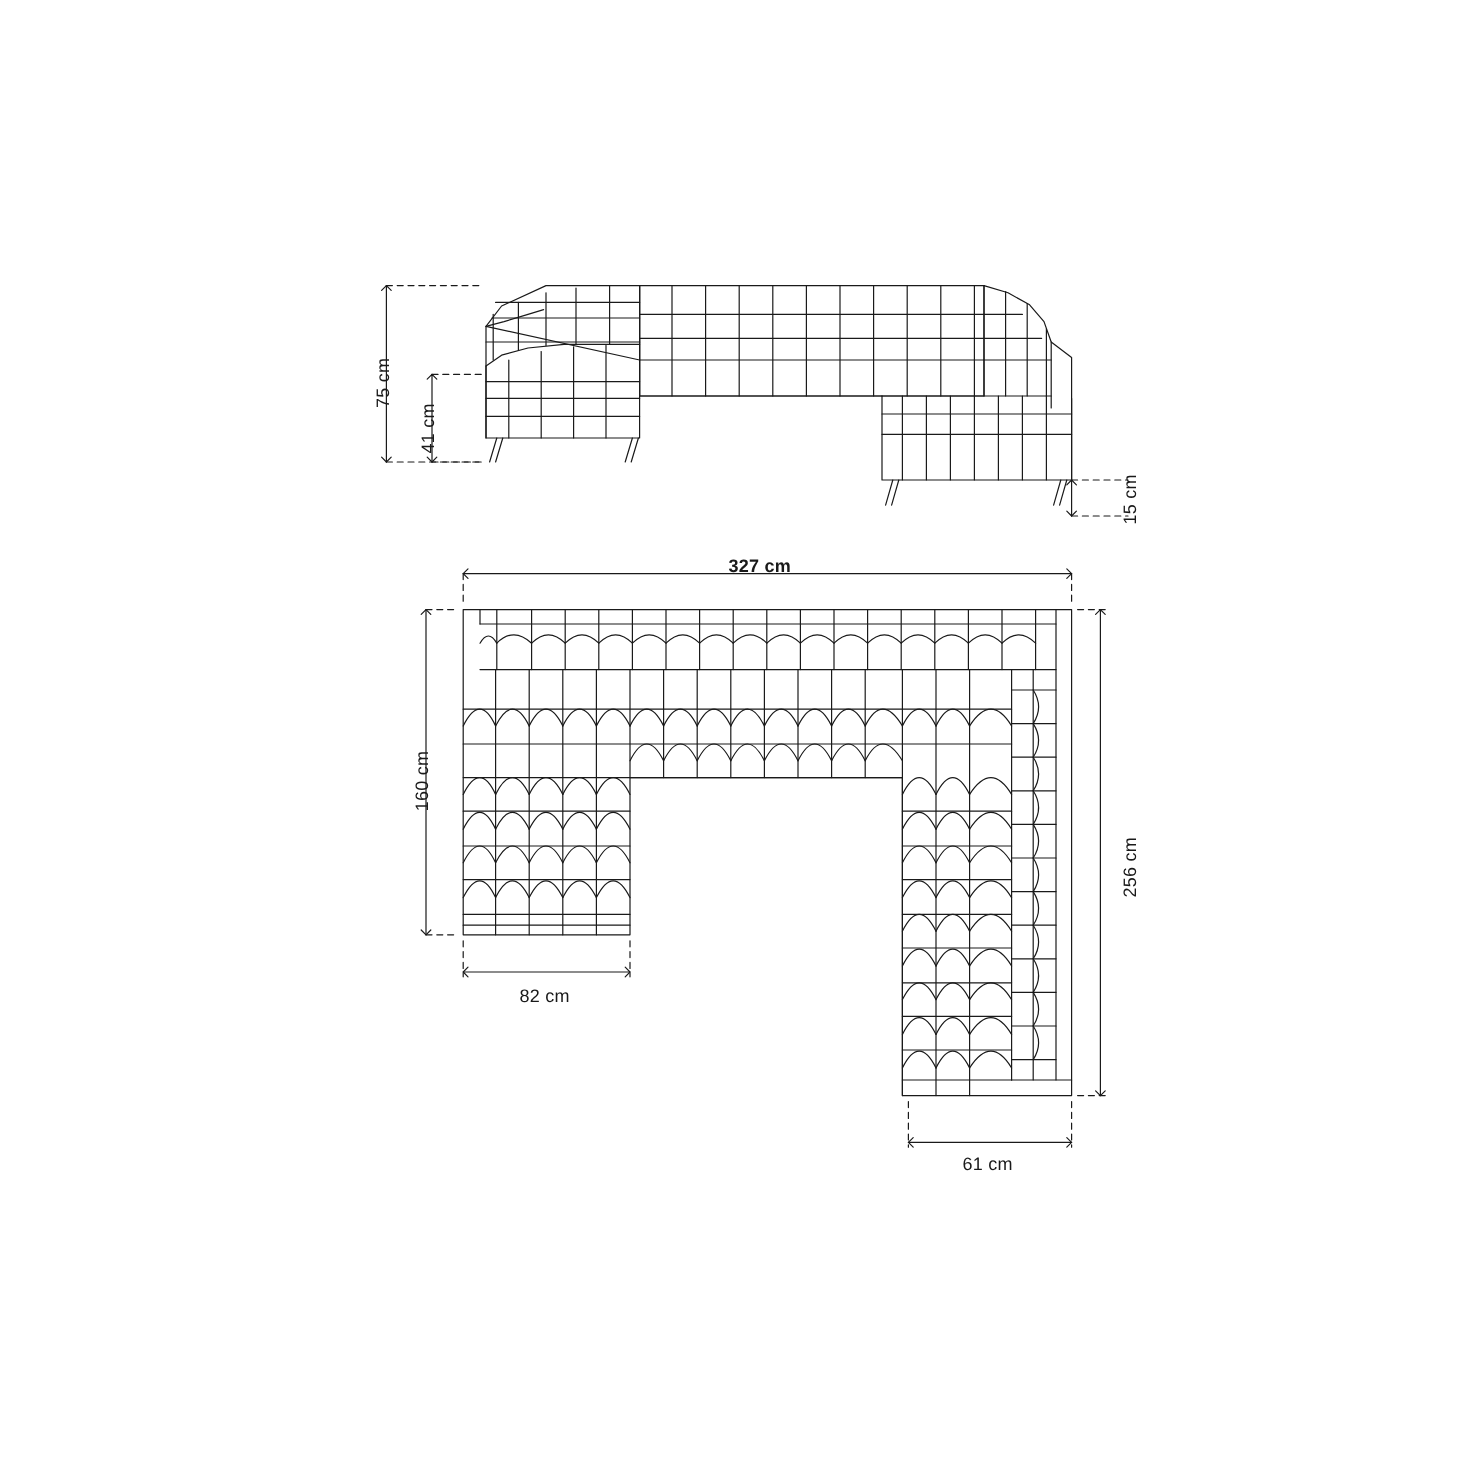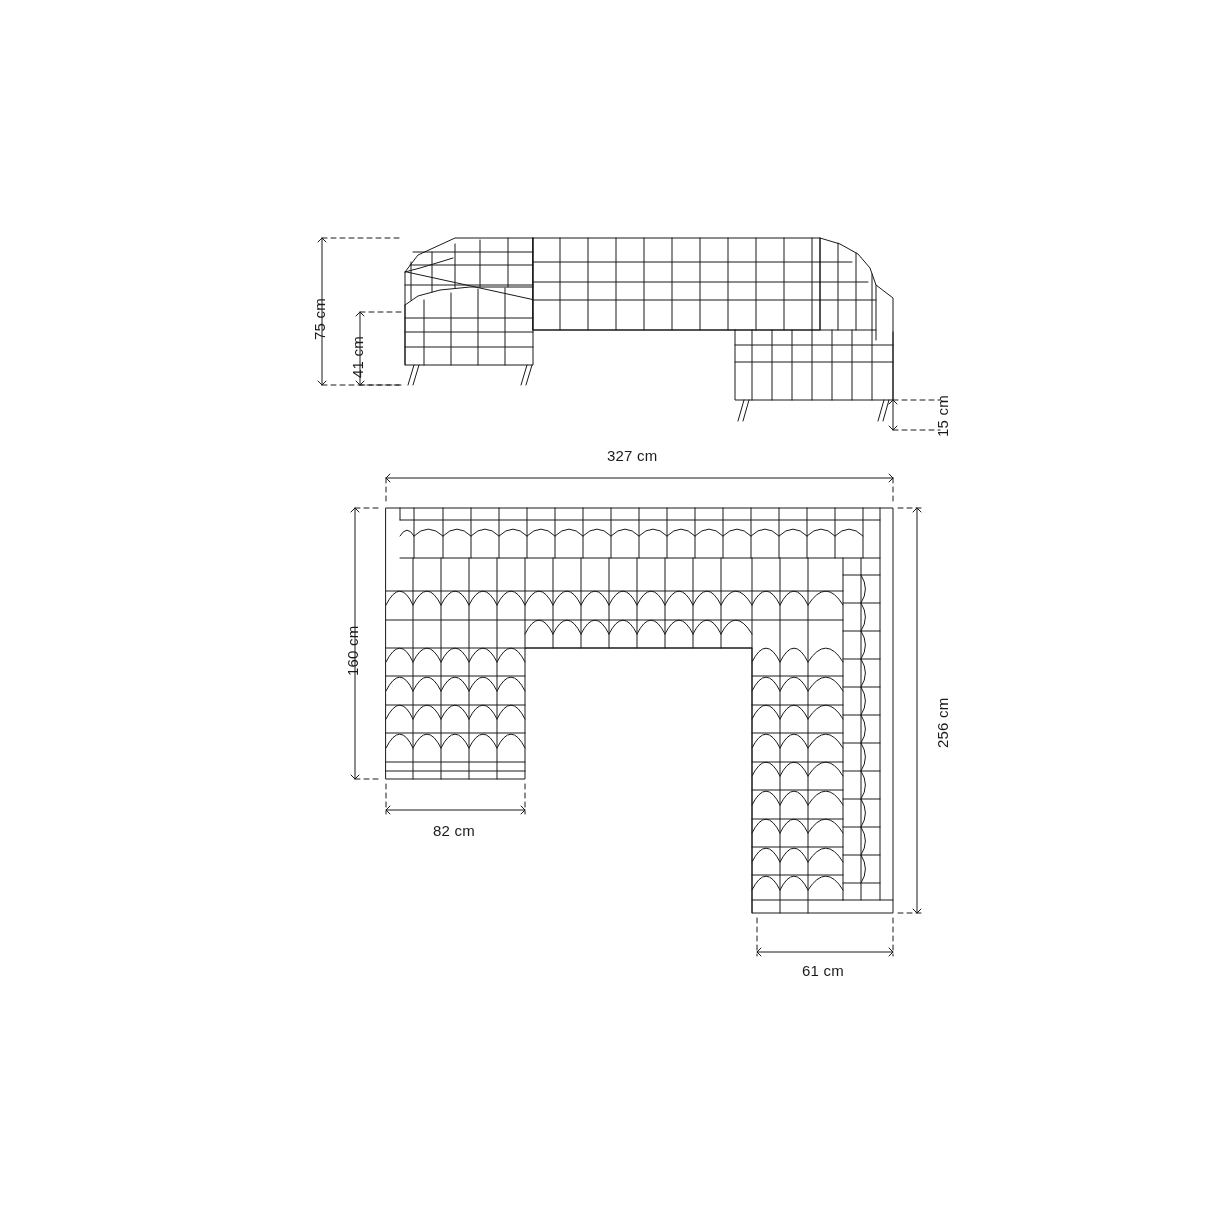--- a/index.html
+++ b/index.html
@@ -362,21 +362,21 @@
 
     </g>
   </svg>
 
   <div class="dim-label rot" style="left:311px; top:340px;">75 cm</div>
 
   <div class="dim-label rot" style="left:349px; top:378px;">41 cm</div>
 
   <div class="dim-label rot" style="left:934px; top:437px;">15 cm</div>
 
-  <div class="dim-label" style="left:607px; top:447px;">327 cm</div>
+  <div class="dim-label" style="left:607px; top:464px;font-weight:bold;">327 cm</div>
 
   <div class="dim-label rot" style="left:344px; top:676px;">160 cm</div>
 
   <div class="dim-label rot" style="left:934px; top:748px;">256 cm</div>
 
   <div class="dim-label" style="left:433px; top:822px;">82 cm</div>
 
   <div class="dim-label" style="left:802px; top:962px;">61 cm</div>
 
 </div>

